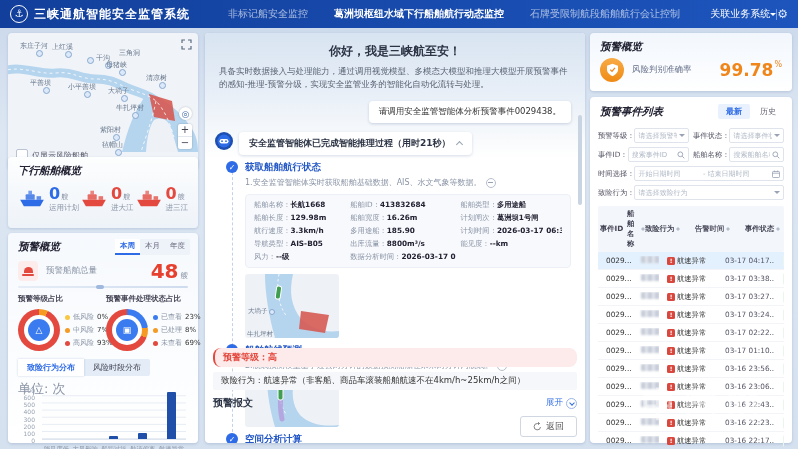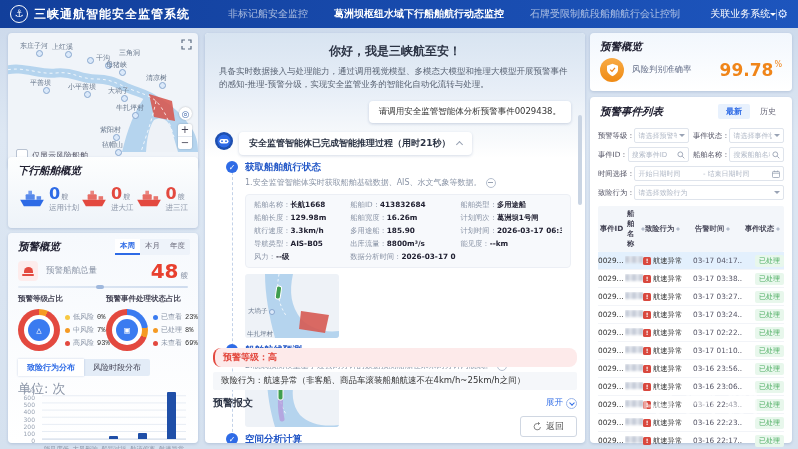--- a/index.html
+++ b/index.html
@@ -51,21 +51,21 @@
   .total-row{display:flex;align-items:center;padding:6px 10px 0;}
   .siren-wrap{width:20px;height:20px;background:#fdecec;border-radius:4px;display:flex;align-items:center;justify-content:center;flex-direction:column;}
   .siren-dome{width:9px;height:6px;background:#e3493f;border-radius:5px 5px 0 0;}
   .siren-base{width:12px;height:2px;background:#e3493f;border-radius:1px;margin-top:1px;}
   .total-label{font-size:8.5px;color:#8a94a6;margin-left:8px;}
   .total-val{margin-left:auto;font-size:20px;font-weight:bold;color:#e8402f;line-height:1;}
   .total-unit{font-size:7.5px;color:#8a94a6;margin-left:2px;align-self:flex-end;}
   .total-divider{height:2px;background:linear-gradient(90deg,#e6edf6,#cfdcee);margin:5px 10px 0;border-radius:1px;position:relative;}
   .total-divider:after{content:"";position:absolute;left:46%;top:-1px;width:8px;height:4px;background:#9fb8dd;border-radius:2px;}
   .donut-row{display:flex;padding:6px 6px 0 10px;}
-  .donut-block{width:88px;font-family:Liberation Mono, monospace;}
+  .donut-block{width:88px;}
   .donut-title{font-size:7.5px;color:#445;font-weight:bold;white-space:nowrap;}
   .donut-flex{display:flex;align-items:center;margin-top:5px;gap:5px;}
   .donut{position:relative;width:42px;height:42px;border-radius:50%;flex:none;}
   .donut:before{content:"";position:absolute;inset:6px;background:#fff;border-radius:50%;}
   .donut-core{position:absolute;inset:10px;background:#3a7bf0;border-radius:50%;display:flex;align-items:center;justify-content:center;color:#fff;font-size:9px;}
   .legend{display:flex;flex-direction:column;gap:3px;}
   .legend-row{display:flex;align-items:center;gap:3px;white-space:nowrap;}
   .legend-dot{width:5px;height:5px;border-radius:50%;flex:none;}
   .legend-label{font-size:7px;color:#8a94a6;}
   .legend-pct{font-size:7px;color:#333;}
@@ -141,21 +141,21 @@
   .caret-g{width:0;height:0;border:3px solid transparent;border-top-color:#99a3b5;margin-top:3px;flex:none;}
   .thead{display:flex;align-items:center;margin:6px 8px 0;padding:3px 2px;background:#f3f6fa;border-radius:2px;}
   .th{font-size:7.3px;font-weight:bold;color:#445;display:flex;align-items:center;gap:2px;}
   .sort{display:inline-flex;flex-direction:column;gap:1px;}
   .sort i{width:0;height:0;border:2.5px solid transparent;display:block;}
   .sort .up{border-bottom-color:#b3bccb;margin-bottom:-1px;}
   .sort .dn{border-top-color:#b3bccb;}
   #tbody{margin:0 8px;}
   .trow{display:flex;align-items:center;height:17px;border-bottom:1px solid #f2f4f8;cursor:pointer;}
   .trow.selected{background:#e3f0fd;}
-  .td{font-size:7.3px;color:#333;white-space:nowrap;overflow:hidden;}
+  .td{font-size:7.3px;color:#333;white-space:nowrap;overflow:hidden;padding-left:8px;}
   .c-id{width:27px;}
   .c-name{width:18px;}
   .c-beh{width:50px;display:flex;align-items:center;gap:2px;}
   .c-time{width:50px;color:#556;}
   .c-status{flex:1;text-align:right;}
   .blur-name{display:inline-block;width:30px;height:7px;border-radius:1px;background:repeating-linear-gradient(90deg,#c6ccd8 0 4px,#e0e4eb 4px 7px);filter:blur(1.1px);}
   .beh-ico{width:8px;height:8px;background:#d9483e;border-radius:1.5px;color:#fff;font-size:6px;line-height:8px;text-align:center;flex:none;font-weight:bold;}
   .badge-done{display:inline-block;background:#e8f7ec;color:#4fae63;font-size:7px;padding:1px 4px;border-radius:2px;}
   
   #watermark{position:absolute;left:642px;top:382px;font-size:34px;font-weight:bold;color:rgba(255,255,255,.5);letter-spacing:8px;pointer-events:none;}

